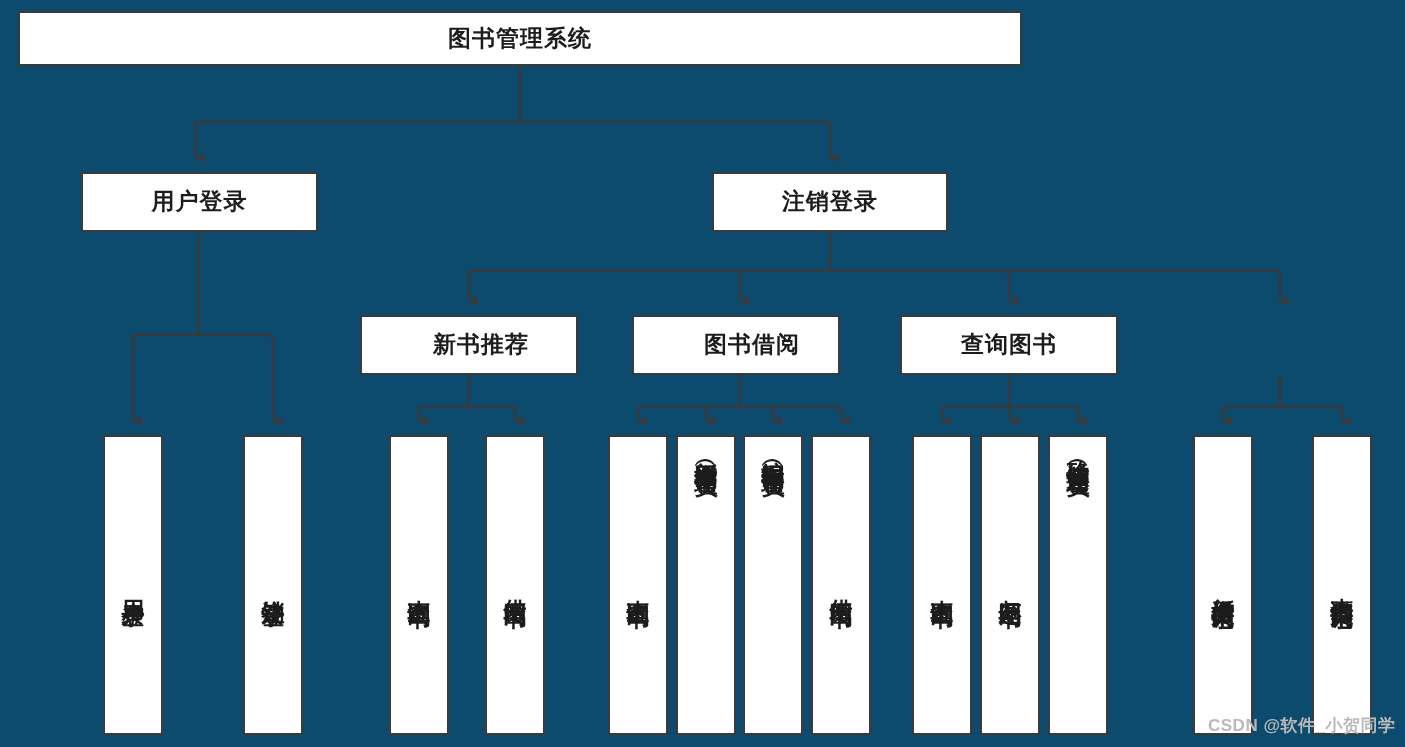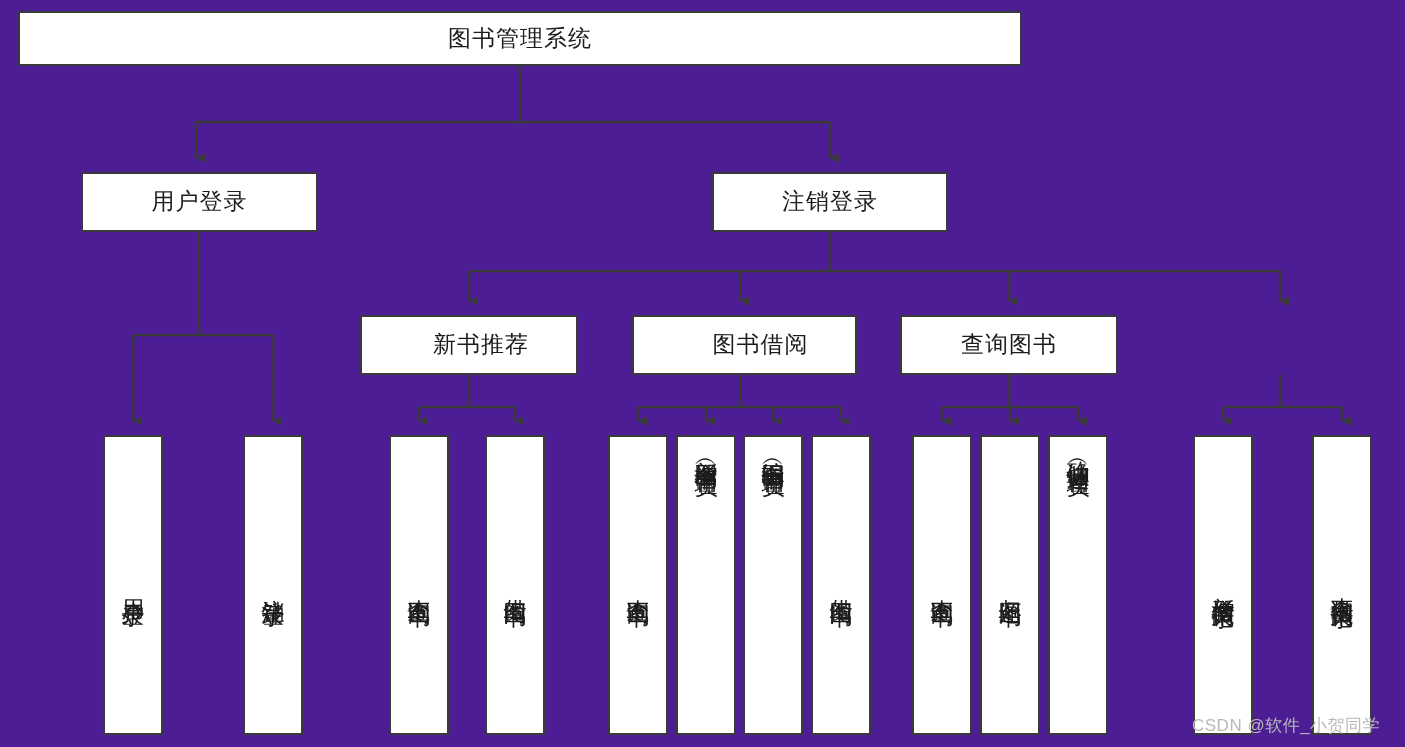--- a/index.html
+++ b/index.html
@@ -7,22 +7,23 @@
     padding: 0;
     background: #ffffff;
   }
   body {
     font-family: "Liberation Sans", "DejaVu Sans", sans-serif;
   }
   #canvas {
     position: relative;
     width: 1405px;
     height: 747px;
-    background: #4c1d95;
+    background: #0c4a6e;
     overflow: hidden;
+    font-weight: bold;
   }
   svg#wires {
     position: absolute;
     left: 0;
     top: 0;
     width: 1405px;
     height: 747px;
     pointer-events: none;
   }
   .node {
@@ -58,20 +59,21 @@
     display: block;
     white-space: pre-line;
   }
   .watermark {
     position: absolute;
     font-size: 17px;
     color: #b9b9b9;
     letter-spacing: 0.5px;
     white-space: nowrap;
     user-select: none;
+    margin-left: 16px;
   }
 </style>
 </head>
 <body>
 
 <div id="canvas">
 
   <svg id="wires" viewBox="0 0 1405 747">
     <defs>
       <marker id="arrowhead" markerWidth="9" markerHeight="10" refX="4.5" refY="9" orient="auto" markerUnits="userSpaceOnUse">
@@ -129,21 +131,21 @@
   <div class="node horiz" style="left:81px; top:172px; width:237px; height:60px;">
     <span class="node-label">用户登录</span>
   </div>
   <div class="node horiz" style="left:712px; top:172px; width:236px; height:60px;">
     <span class="node-label">注销登录</span>
   </div>
 
   <div class="node horiz" style="left:360px; top:315px; width:218px; height:60px;padding-left:24px;">
     <span class="node-label">新书推荐</span>
   </div>
-  <div class="node horiz" style="left:632px; top:315px; width:225px; height:60px;padding-left:32px;">
+  <div class="node horiz" style="left:632px; top:315px; width:208px; height:60px;padding-left:32px;">
     <span class="node-label">图书借阅</span>
   </div>
   <div class="node horiz" style="left:900px; top:315px; width:218px; height:60px;">
     <span class="node-label">查询图书</span>
   </div>
 
   <div class="node vert" style="left:103px; top:435px; width:60px; height:300px;">
     <span class="node-label">用户登录</span>
   </div>
   <div class="node vert" style="left:243px; top:435px; width:60px; height:300px;">

